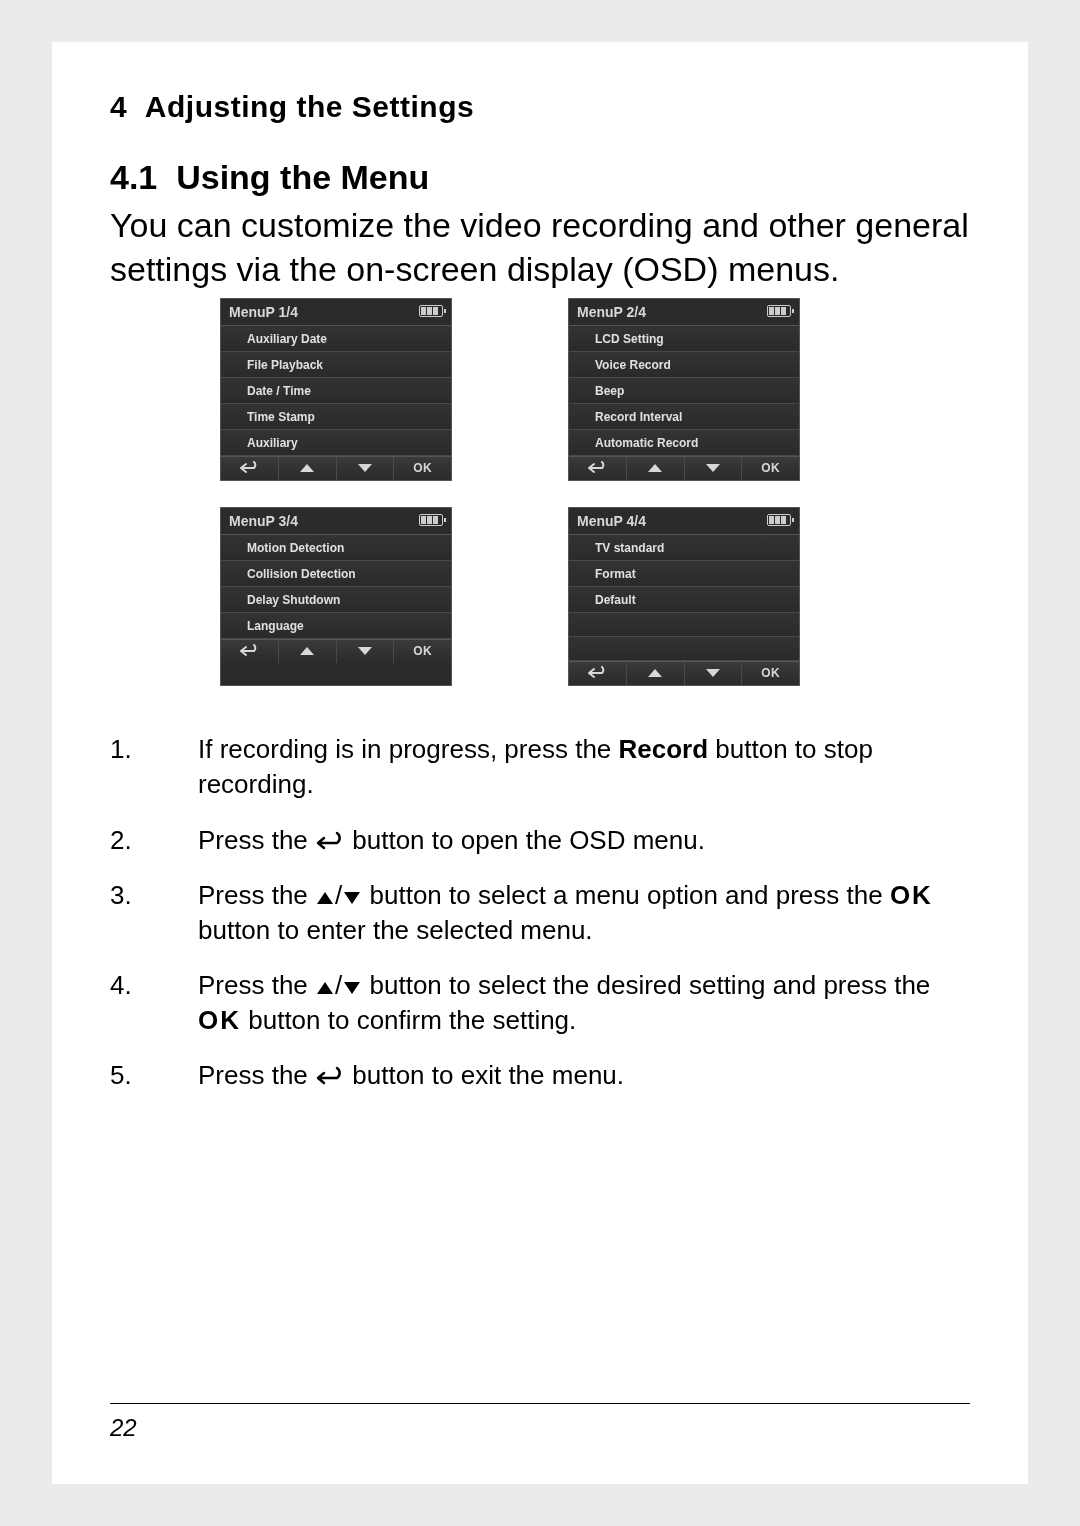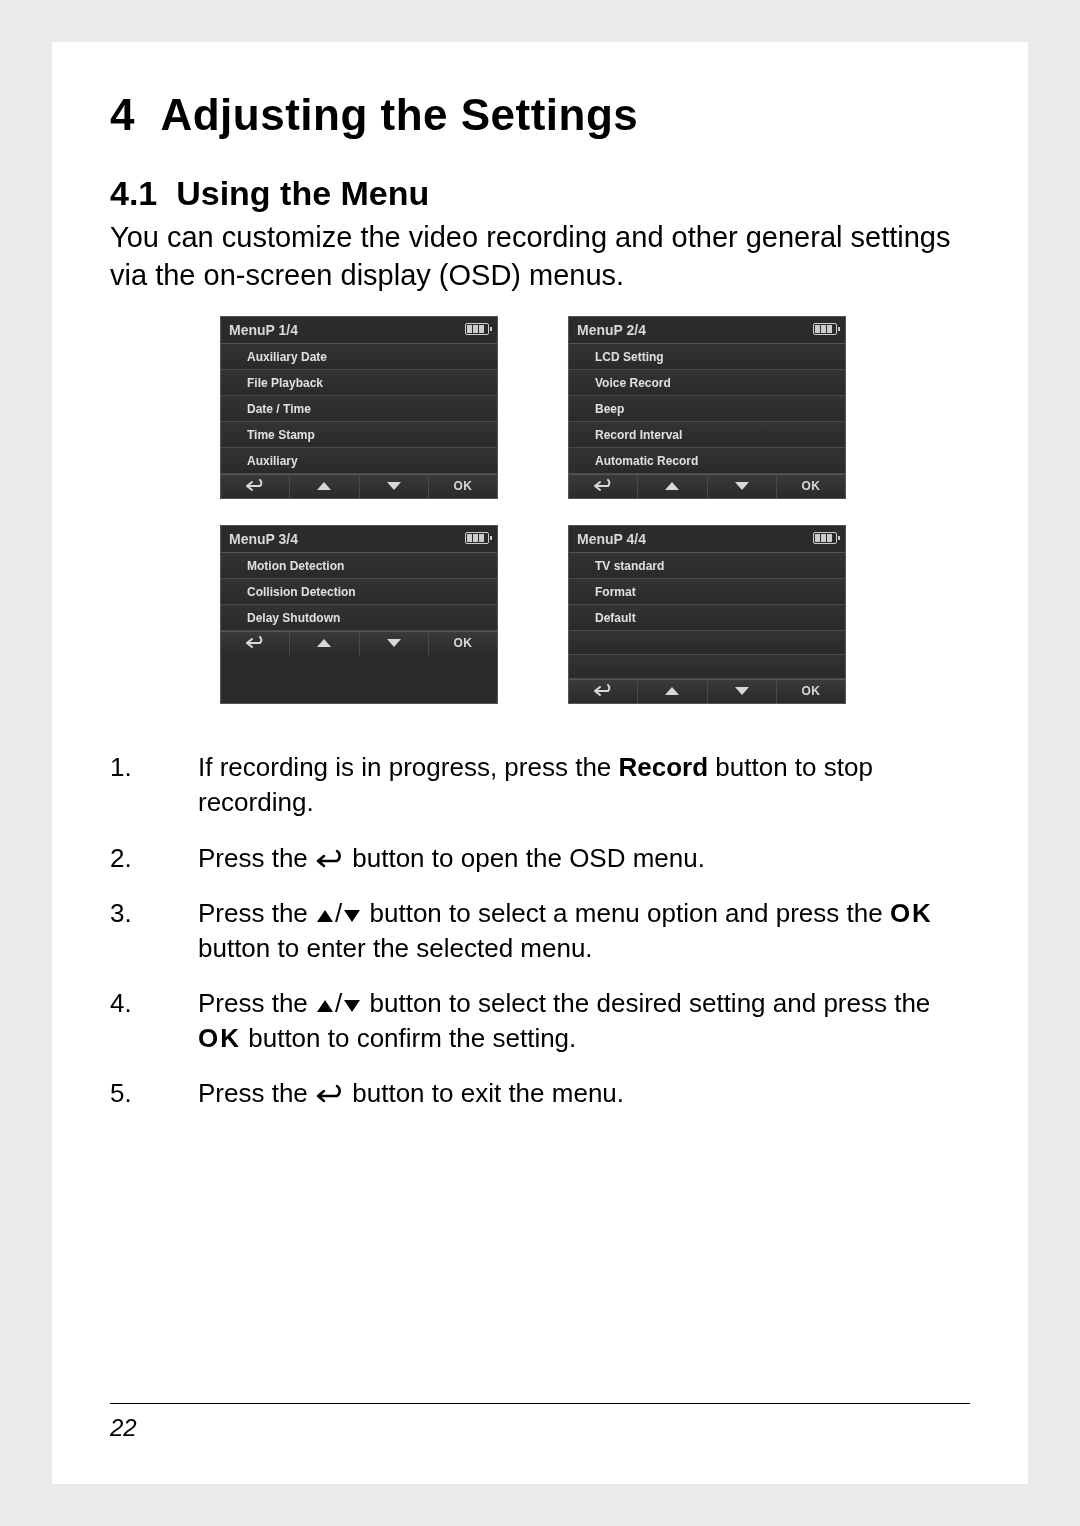--- a/index.html
+++ b/index.html
@@ -13,45 +13,45 @@
   .page {
     position: absolute;
     left: 52px;
     top: 42px;
     width: 976px;
     height: 1442px;
     background: #fff;
     padding: 48px 58px 40px 58px;
   }
   .chapter {
-    font-size: 44px;
+    font-size: 30px;
     font-weight: bold;
     margin-bottom: 34px;
     letter-spacing: 0.5px;
   }
   .section {
     font-size: 34px;
     font-weight: bold;
     margin-bottom: 6px;
   }
   .intro {
-    font-size: 29px;
+    font-size: 34px;
     line-height: 1.3;
-    margin-bottom: 22px;
+    margin-bottom: 7px;
   }
   .menus {
     display: grid;
     grid-template-columns: 1fr 1fr;
     column-gap: 56px;
     row-gap: 26px;
     width: 640px;
     margin: 0 auto 46px auto;
   }
   .osd {
-    width: 278px;
+    width: 232px;
     background: #2b2b2b;
     border: 1px solid #555;
     font-family: Arial, sans-serif;
   }
   .osd-head {
     display: flex;
     align-items: center;
     padding: 5px 8px 5px 8px;
     color: #d8d8d8;
     font-size: 14px;
@@ -250,20 +250,21 @@
         </div>
         <div class="batt">
             <i></i>
             <i></i>
             <i></i>
           </div>
       </div>
       <div class="osd-item">Motion Detection</div>
       <div class="osd-item">Collision Detection</div>
       <div class="osd-item">Delay Shutdown</div>
+      <div class="osd-item">Language</div>
       <div class="osd-nav">
         <div>
             <svg width="22" height="14" viewBox="0 0 22 14">
               <path d="M3 7 L8 3 M3 7 L8 11 M3 7 H16 A4 4 0 0 0 16 1" fill="none" stroke="#d8d8d8" stroke-width="2" stroke-linecap="round"></path>
             </svg>
           </div>
         <div>
             <svg width="18" height="12" viewBox="0 0 18 12">
               <polygon points="9,2 16,10 2,10" fill="#d8d8d8"></polygon>
             </svg>

